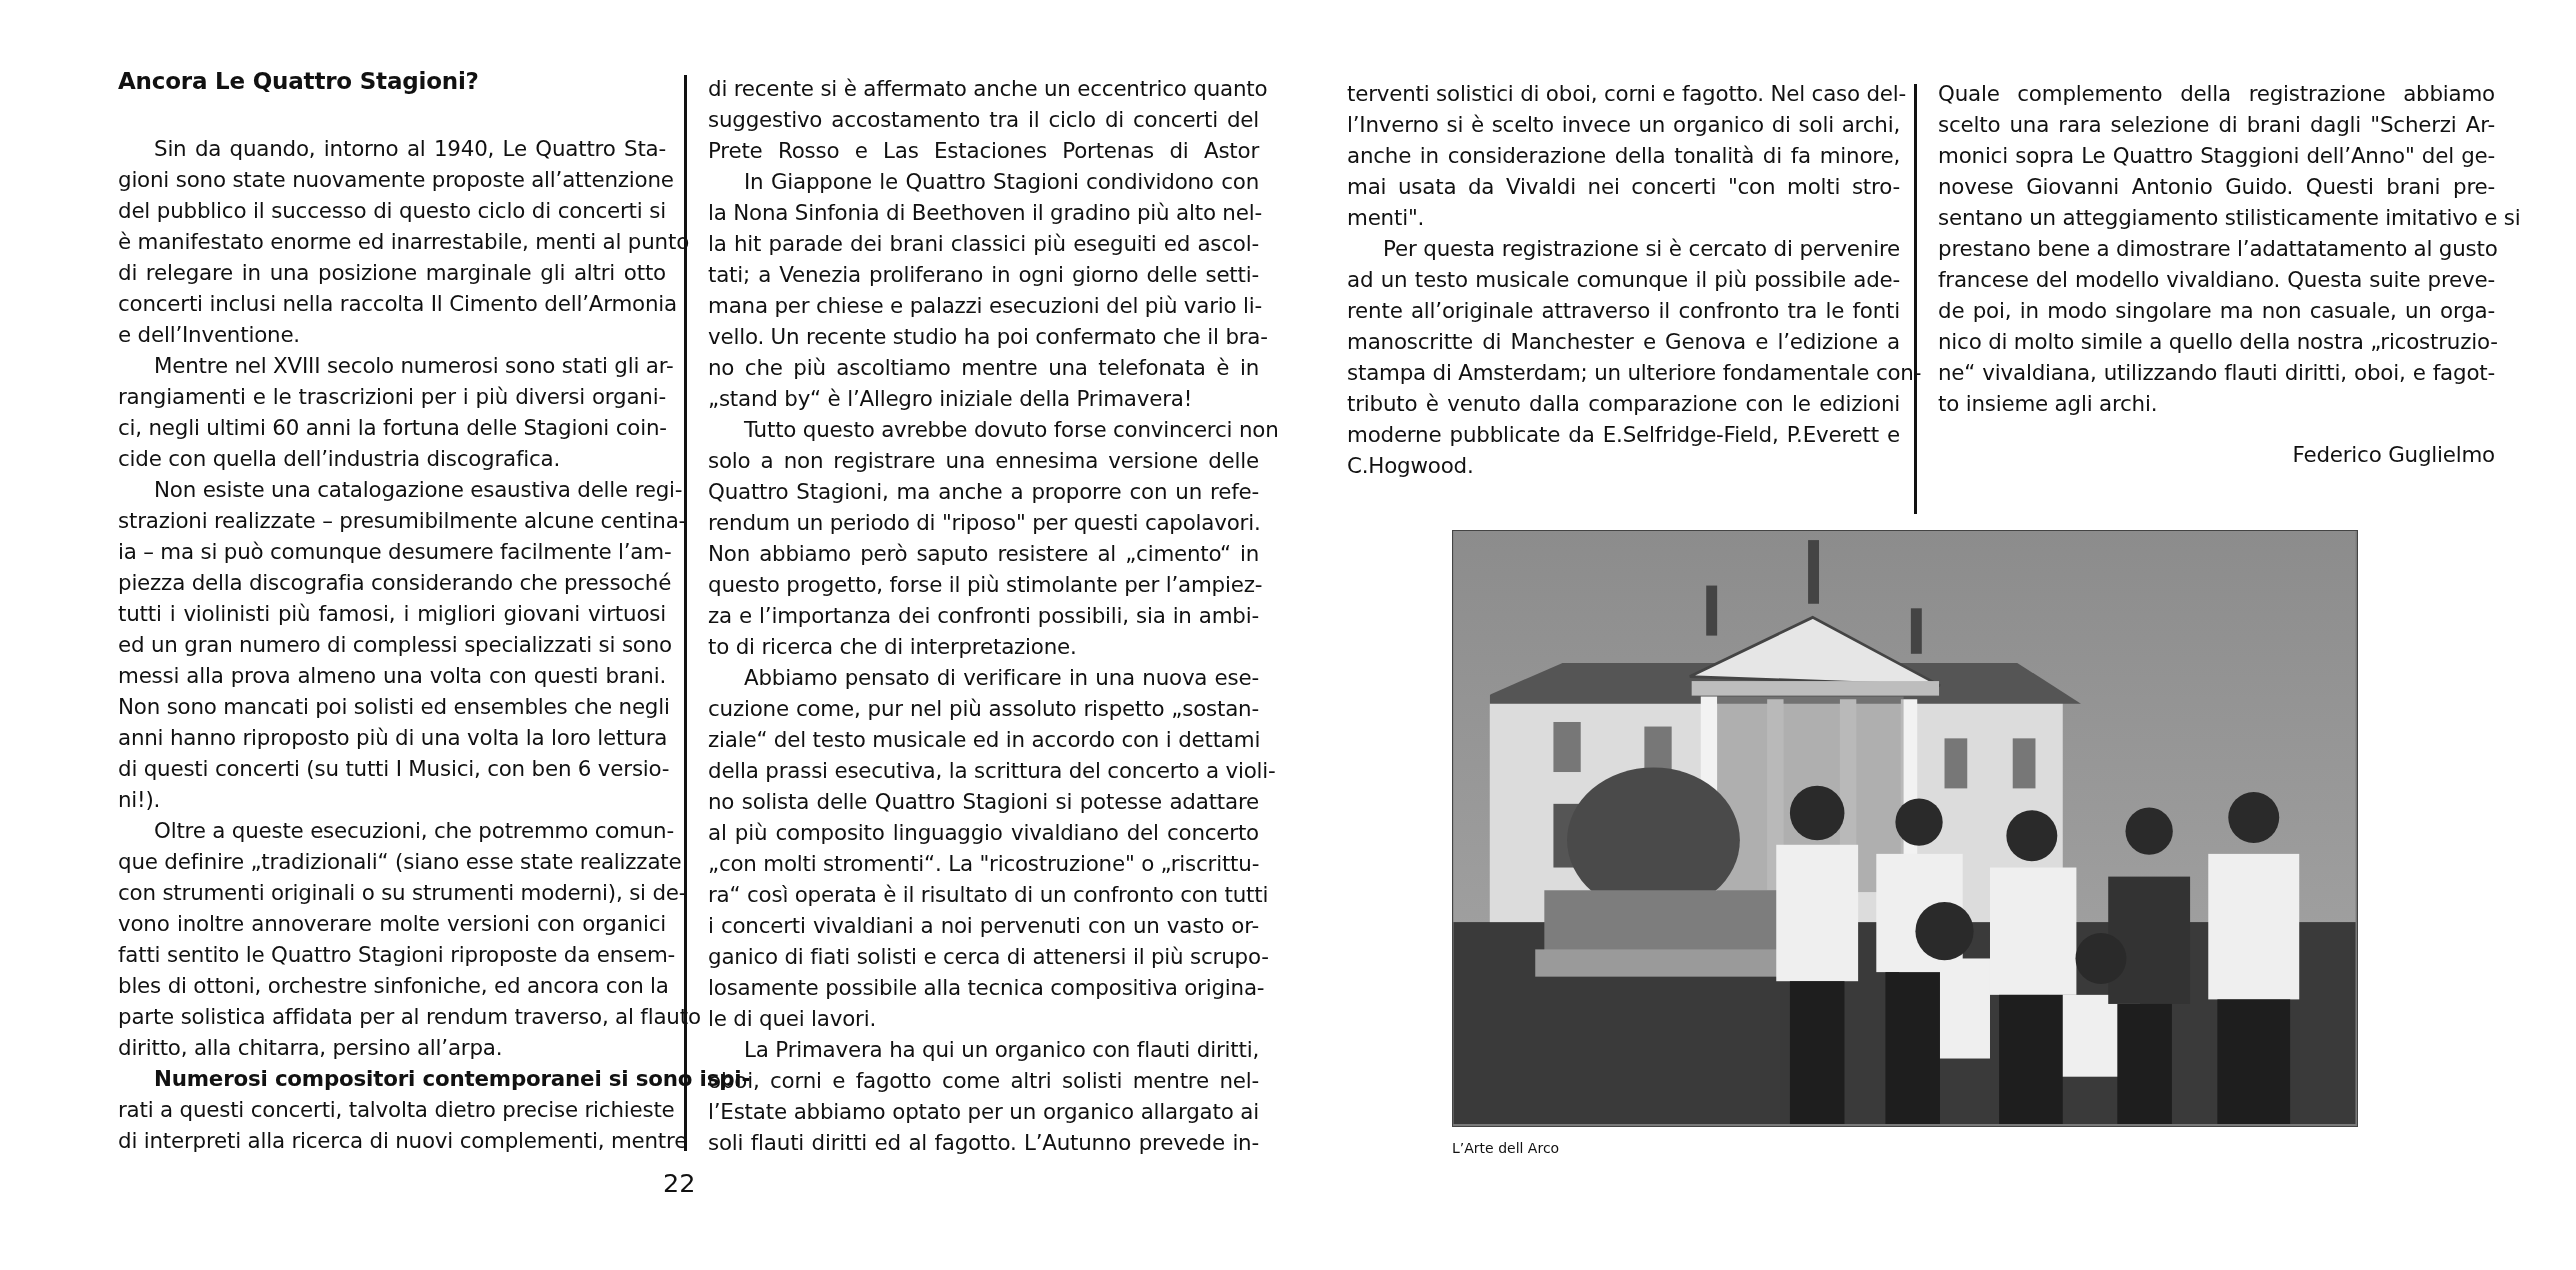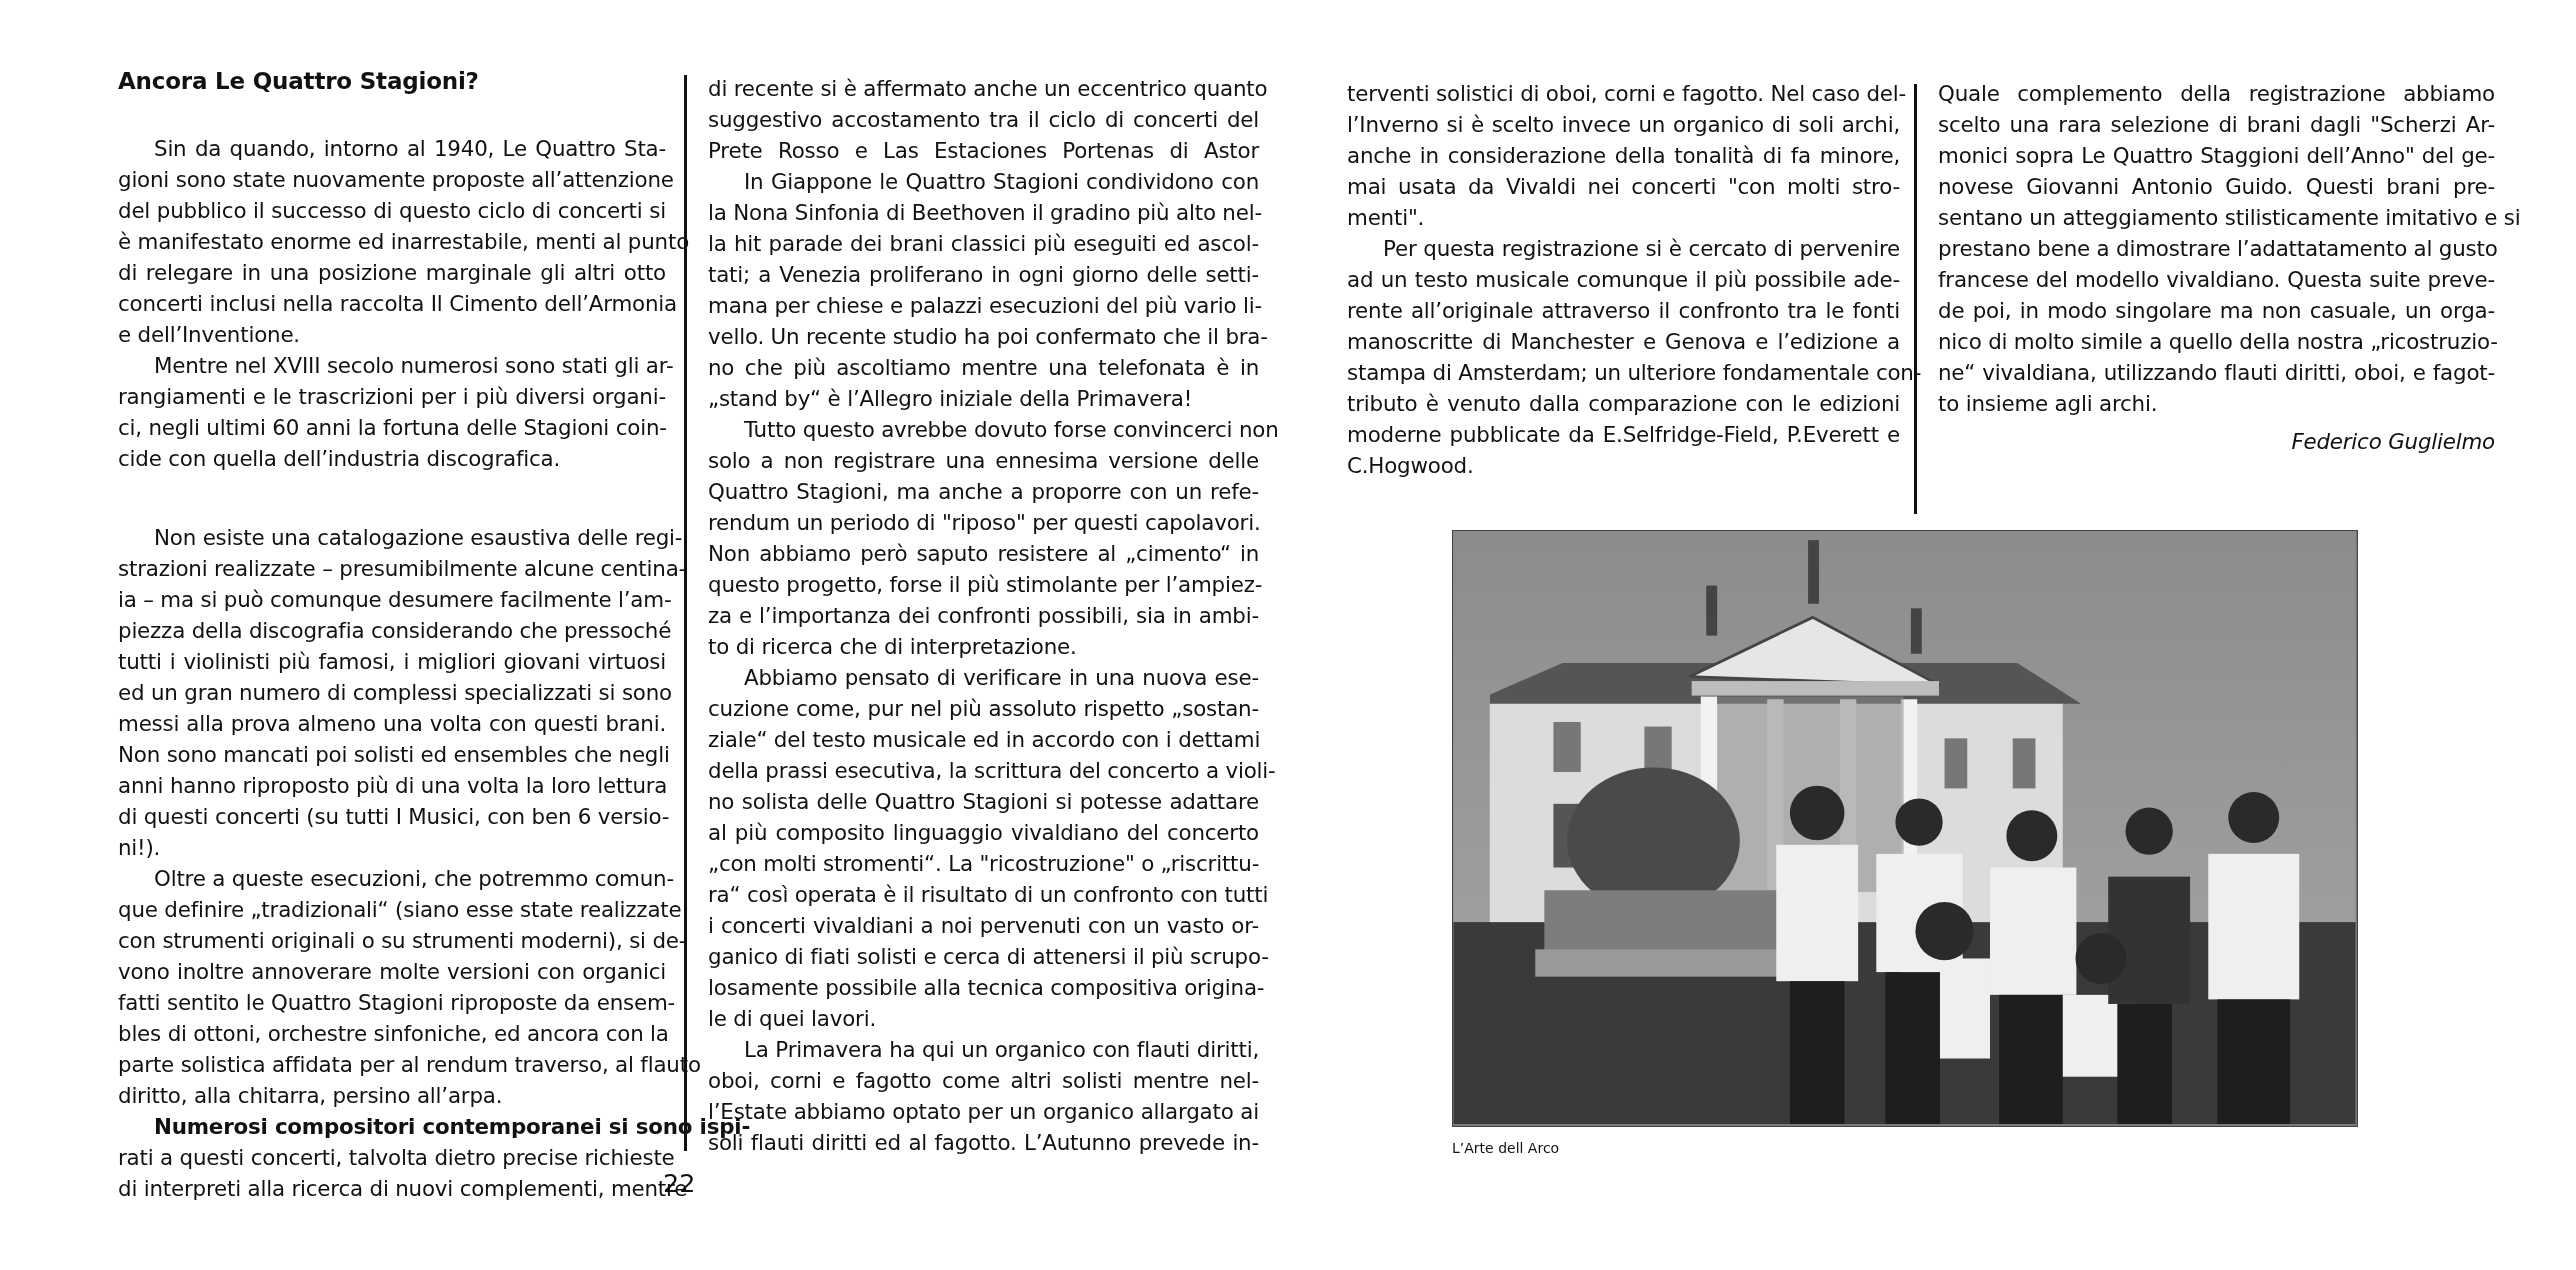--- a/index.html
+++ b/index.html
@@ -11,21 +11,21 @@
   .col .line { display:block; text-align:justify; text-align-last:justify; white-space:nowrap; }
   .col .line.last { text-align-last:left; }
   .heading { font-weight:bold; font-size:23px; margin:0 0 36px 0; line-height:31px; }
   #col1 { left:118px; top:66px; width:548px; }
   #col2 { left:708px; top:73px; width:551px; }
   #col3 { left:1347px; top:78px; width:553px; }
   #col4 { left:1938px; top:78px; width:557px; }
   .divider { position:absolute; width:2.7px; background:#111; }
   #div1 { left:684px; top:75px; height:1076px; }
   #div2 { left:1914px; top:84px; height:430px; }
-  .signature { font-style:italic; text-align:right; display:block; margin-top:7px; }
+  .signature { text-align:right; display:block; margin-top:20px; }
   .page-number { position:absolute; left:663px; top:1168px; font-size:25.5px; }
   .photo { position:absolute; left:1452px; top:530px; width:906px; height:597px;
            border:1.8px solid #444; box-sizing:border-box; overflow:hidden;
            background:#7a7a7a; }
   .caption { position:absolute; left:1452px; top:1140px; font-size:14px; }
 </style>
 </head>
 <body>
 
 <div id="spread">
@@ -42,21 +42,21 @@
           <span class="line">concerti inclusi nella raccolta Il Cimento dell’Armonia</span>
           <span class="line last">e dell’Inventione.</span>
         </p>
         <p>
           <span class="line" style="padding-left: 36px;">Mentre nel XVIII secolo numerosi sono stati gli ar-</span>
           <span class="line">rangiamenti e le trascrizioni per i più diversi organi-</span>
           <span class="line">ci, negli ultimi 60 anni la fortuna delle Stagioni coin-</span>
           <span class="line last">cide con quella dell’industria discografica.</span>
         </p>
         <p>
-          <span class="line" style="padding-left: 36px; margin-top: 48px;">Non esiste una catalogazione esaustiva delle regi-</span>
+          <span class="line" style="padding-left: 36px;">Non esiste una catalogazione esaustiva delle regi-</span>
           <span class="line">strazioni realizzate – presumibilmente alcune centina-</span>
           <span class="line">ia – ma si può comunque desumere facilmente l’am-</span>
           <span class="line">piezza della discografia considerando che pressoché</span>
           <span class="line">tutti i violinisti più famosi, i migliori giovani virtuosi</span>
           <span class="line">ed un gran numero di complessi specializzati si sono</span>
           <span class="line">messi alla prova almeno una volta con questi brani.</span>
           <span class="line">Non sono mancati poi solisti ed ensembles che negli</span>
           <span class="line">anni hanno riproposto più di una volta la loro lettura</span>
           <span class="line">di questi concerti (su tutti I Musici, con ben 6 versio-</span>
           <span class="line last">ni!).</span>

